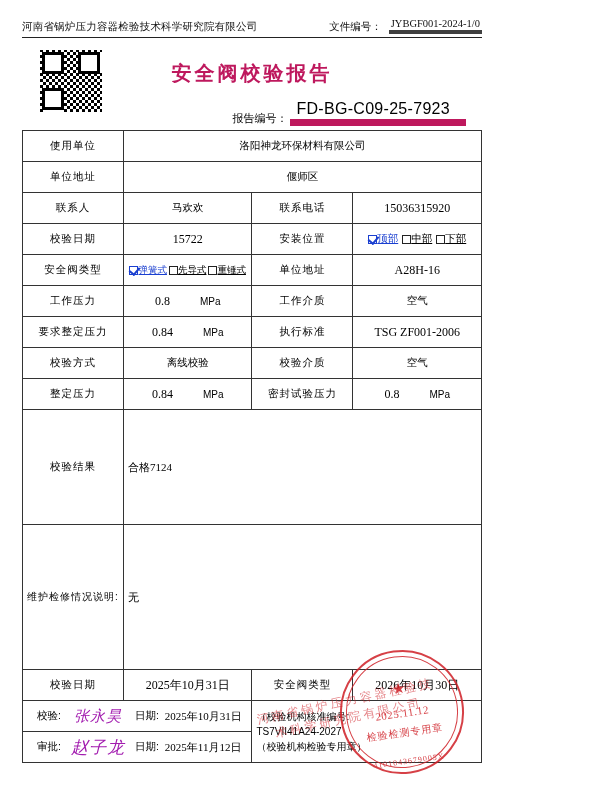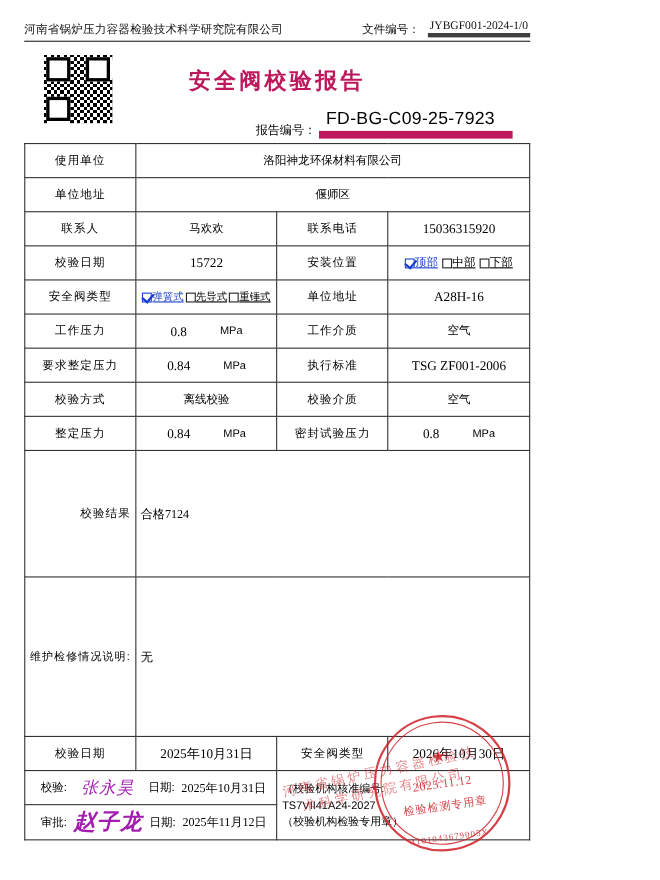--- a/index.html
+++ b/index.html
@@ -169,21 +169,21 @@
     content: "";
     position: absolute;
     left: 1px; top: -2px;
     width: 5px; height: 8px;
     border: solid #1a3fd0;
     border-width: 0 2px 2px 0;
     transform: rotate(40deg);
   }
   .chk.blue { color: #1a3fd0; }
   .tall-label {
-    text-align: right;
+    text-align: center;
     letter-spacing: 1px;
   }
   .bigcell {
     vertical-align: top;
     text-align: left;
     padding: 5px 6px;
     font-family: "Liberation Serif", serif;
     font-size: 11px;
   }
   
@@ -198,22 +198,22 @@
   .sig-name {
     font-family: "Liberation Serif", serif;
     font-size: 15px;
     font-style: italic;
     color: #a21caf;
     letter-spacing: 1px;
     min-width: 62px;
     text-align: center;
   }
   .sig-name.big {
-    font-size: 20px;
-    font-weight: bold;
+    font-size: 17px;
+    font-weight: normal;
     text-align: center;
   }
   .sig-date {
     font-family: "Liberation Serif", serif;
     font-size: 11px;
     color: #000;
   }
   .cert-block {
     padding: 4px 6px;
     text-align: left;

